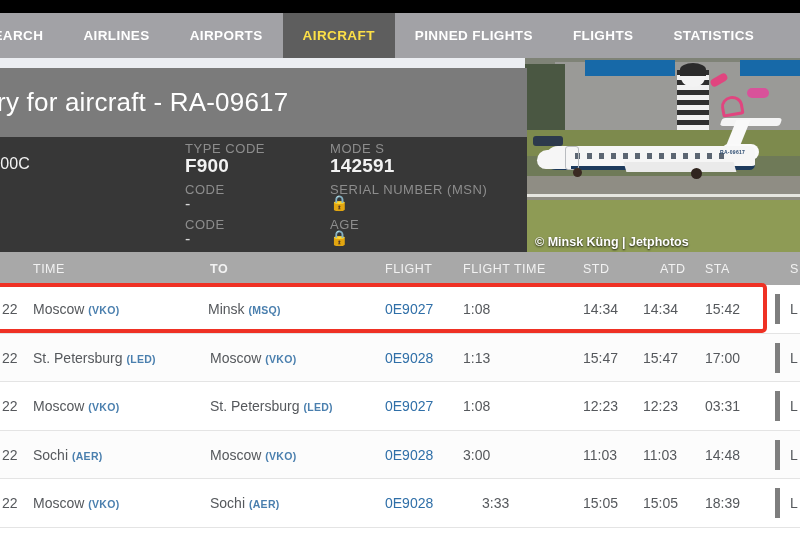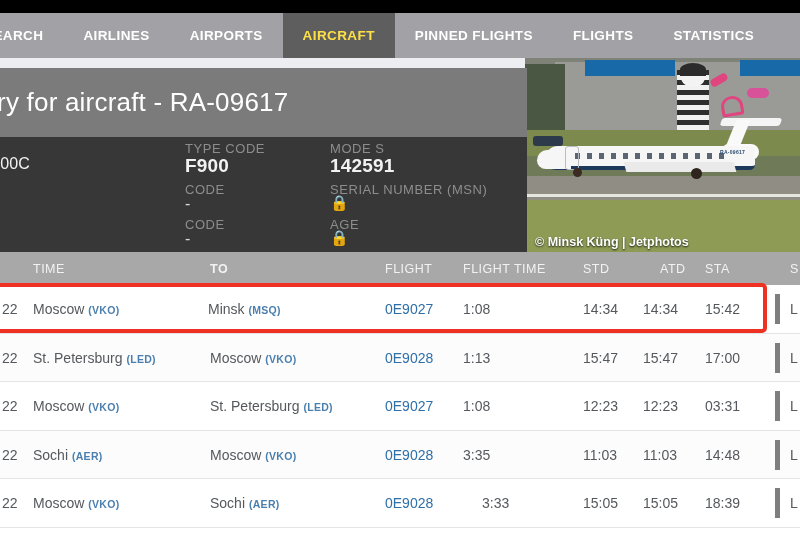--- a/index.html
+++ b/index.html
@@ -310,21 +310,21 @@
         <div class="cell num" style="left: 643px;">12:23</div>
         <div class="cell num" style="left: 705px;">03:31</div>
         <div class="statusbar" style="left: 775px;"></div>
         <div class="statustext" style="left: 790px;">L</div>
       </div>
       <div class="trow alt" style="top: 145.5px;">
         <div class="cell" style="left: 2px;">22</div>
         <div class="cell" style="left: 33px;">Sochi <span class="iata">(AER)</span></div>
         <div class="cell" style="left: 210px;">Moscow <span class="iata">(VKO)</span></div>
         <div class="cell link" style="left: 385px;">0E9028</div>
-        <div class="cell" style="left: 463px;">3:35</div>
+        <div class="cell" style="left: 463px;">3:00</div>
         <div class="cell num" style="left: 583px;">11:03</div>
         <div class="cell num" style="left: 643px;">11:03</div>
         <div class="cell num" style="left: 705px;">14:48</div>
         <div class="statusbar" style="left: 775px;"></div>
         <div class="statustext" style="left: 790px;">L</div>
       </div>
       <div class="trow" style="top: 194px;">
         <div class="cell" style="left: 2px;">22</div>
         <div class="cell" style="left: 33px;">Moscow <span class="iata">(VKO)</span></div>
         <div class="cell" style="left: 210px;">Sochi <span class="iata">(AER)</span></div>

